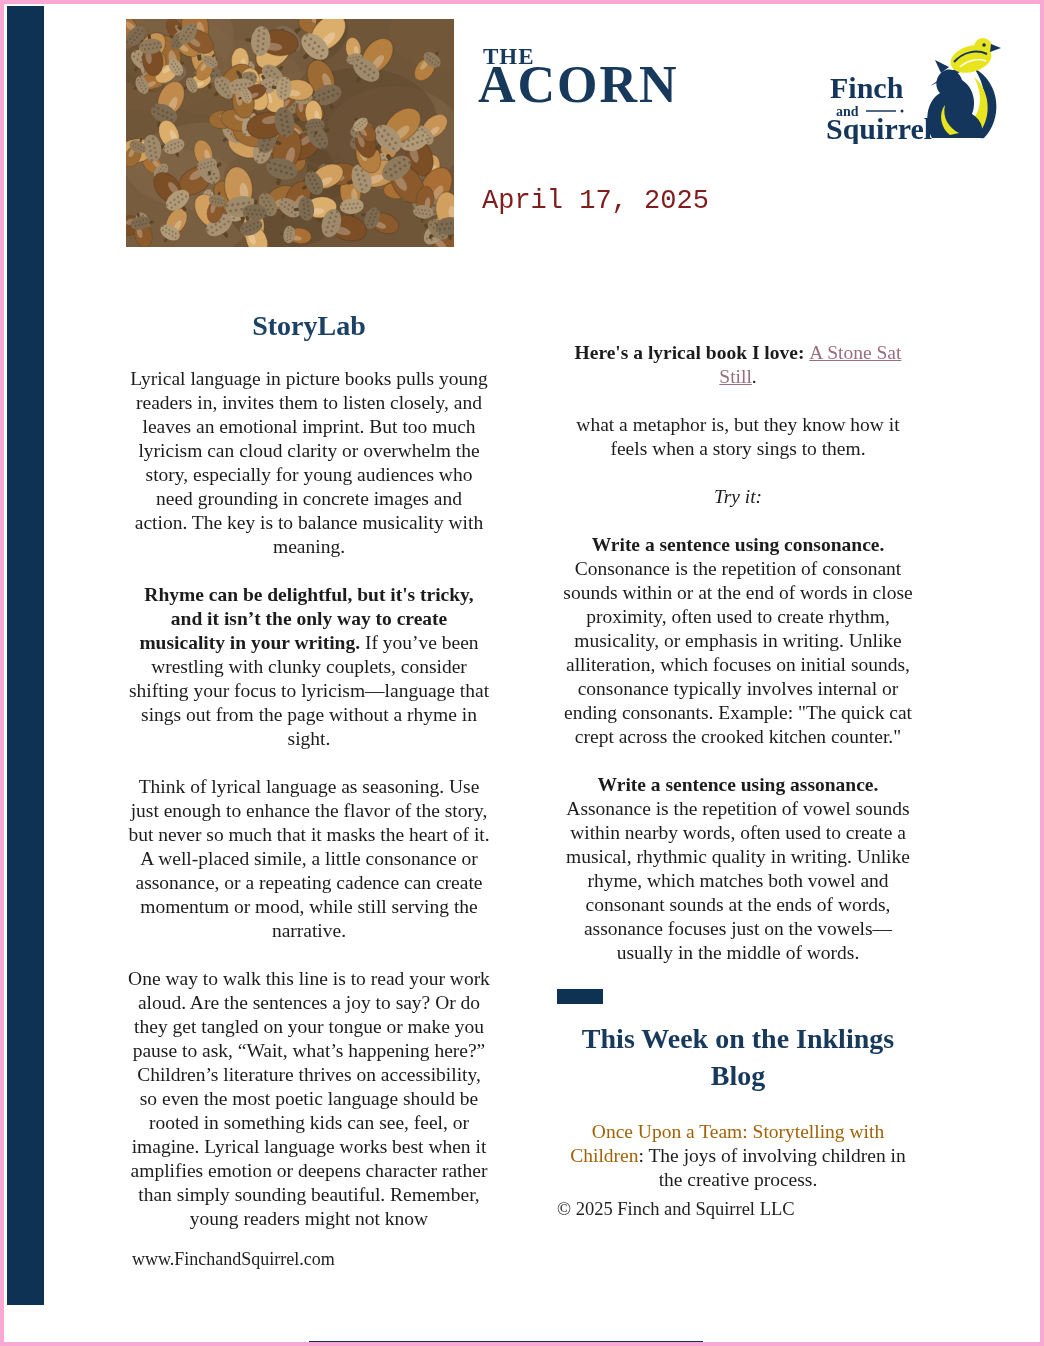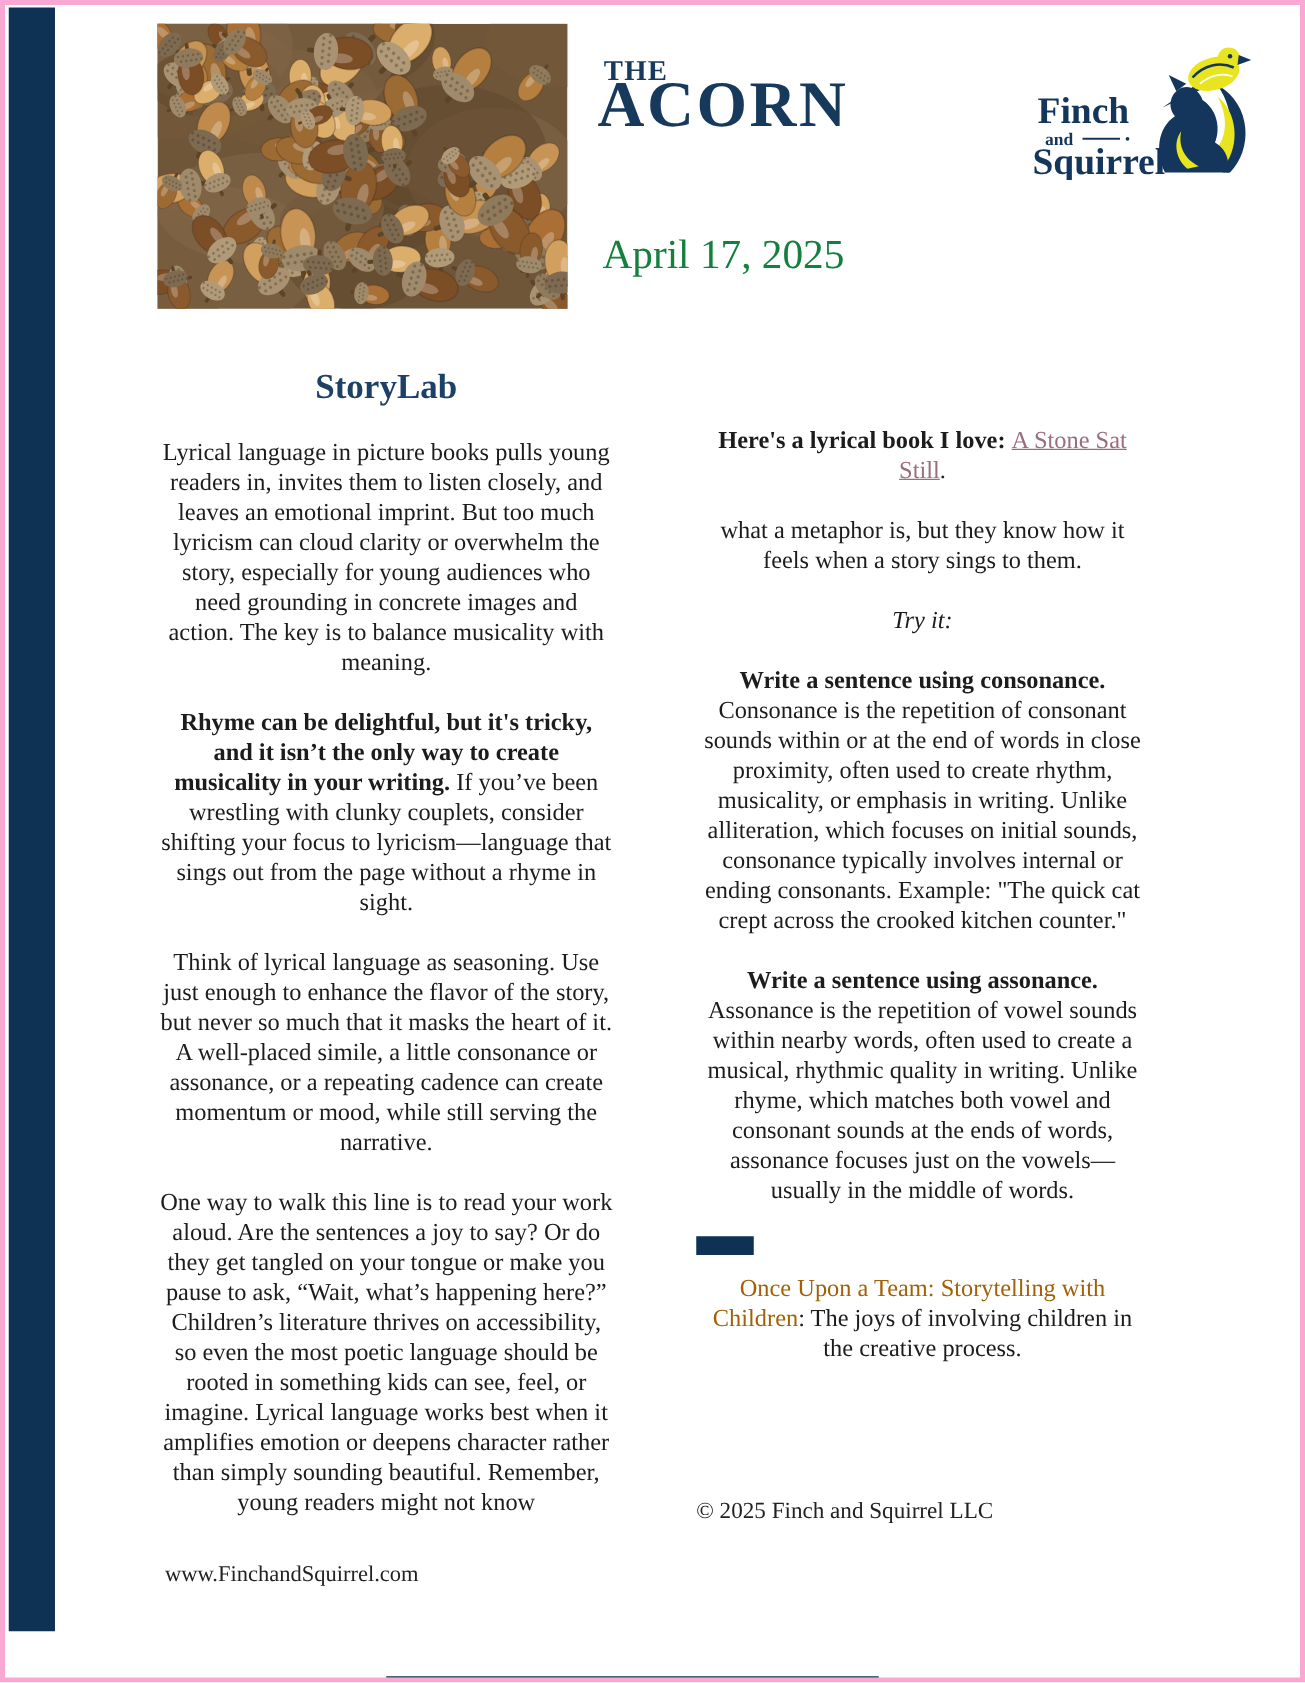--- a/index.html
+++ b/index.html
@@ -12,30 +12,30 @@
   .left-bar{left:3px;top:2px;width:37px;height:1299px;}
   .bottom-bar{left:305px;top:1337px;width:394px;height:9px;}
 
   .photo{position:absolute;left:122px;top:15px;width:328px;height:228px;}
   .photo svg{display:block;width:328px;height:228px;}
 
   .kicker{position:absolute;left:479px;top:40px;font-size:23px;font-weight:bold;
     color:#17395c;letter-spacing:1px;}
   .mast-title{position:absolute;left:474px;top:55px;font-size:52px;font-weight:bold;
     color:#17395c;letter-spacing:2px;line-height:1;}
-  .mast-date{position:absolute;left:478px;top:182px;font-size:33px;color:#15803d;}
+  .mast-date{position:absolute;left:478px;top:182px;font-size:27px;color:#7f1d1d;font-family:Liberation Mono, monospace;}
 
   .logo{position:absolute;left:820px;top:30px;width:178px;height:110px;}
   .logo svg{display:block;width:178px;height:110px;}
 
   .col{position:absolute;width:362px;font-size:19.5px;line-height:24px;}
   .col-left{left:124px;top:291px;}
   .col-right{left:553px;top:337px;}
   .col p{margin:0 0 24px 0;}
-  h1.story{font-size:28px;line-height:30px;font-weight:bold;color:#1d4166;margin:0 0 26px 0;}
+  h1.story{font-size:28px;line-height:30px;font-weight:bold;color:#1d4166;margin:16px 0 26px 0;}
   .b{font-weight:bold;}
   .i{font-style:italic;}
   a.link-a{color:#9a6d7d;text-decoration:underline;cursor:pointer;}
   a.link-b{color:#a16207;cursor:pointer;}
 
   .section-marker{width:46px;height:15px;background:#0e3253;margin:4px 0 16px 0;}
   h2.blog{font-size:28px;line-height:37px;font-weight:bold;color:#17395c;margin:0 0 26px 0;}
 
   .site-url{position:absolute;left:128px;top:1245px;font-size:18px;color:#222;}
   .copyright{position:absolute;left:553px;top:1195px;font-size:18.5px;color:#222;font-family:Liberation Serif, serif;}
@@ -1721,20 +1721,21 @@
   </div>
 
   <div class="col col-right">
     <p><span class="b">Here's a lyrical book I love: </span><a class="link-a">A Stone Sat Still</a><span>.</span></p>
     <p>what a metaphor is, but they know how it feels when a story sings to them.</p>
     <p class="i">Try it:</p>
     <p><span class="b">Write a sentence using consonance.</span><span> Consonance is the repetition of consonant sounds within or at the end of words in close proximity, often used to create rhythm, musicality, or emphasis in writing. Unlike alliteration, which focuses on initial sounds, consonance typically involves internal or ending consonants. Example: "The quick cat crept across the crooked kitchen counter."</span></p>
     <p><span class="b">Write a sentence using assonance.</span><span> Assonance is the repetition of vowel sounds within nearby words, often used to create a musical, rhythmic quality in writing. Unlike rhyme, which matches both vowel and consonant sounds at the ends of words, assonance focuses just on the vowels—usually in the middle of words.</span></p>
 
     <div class="section-marker"></div>
+    <h2 class="blog">This Week on the Inklings Blog</h2>
     <p><a class="link-b">Once Upon a Team: Storytelling with Children</a><span>: The joys of involving children in the creative process.</span></p>
   </div>
 
   <div class="site-url">www.FinchandSquirrel.com</div>
   <div class="copyright">© 2025 Finch and Squirrel LLC</div>
 
   <div class="accent bottom-bar"></div>
 </div>
 
 </body></html>

